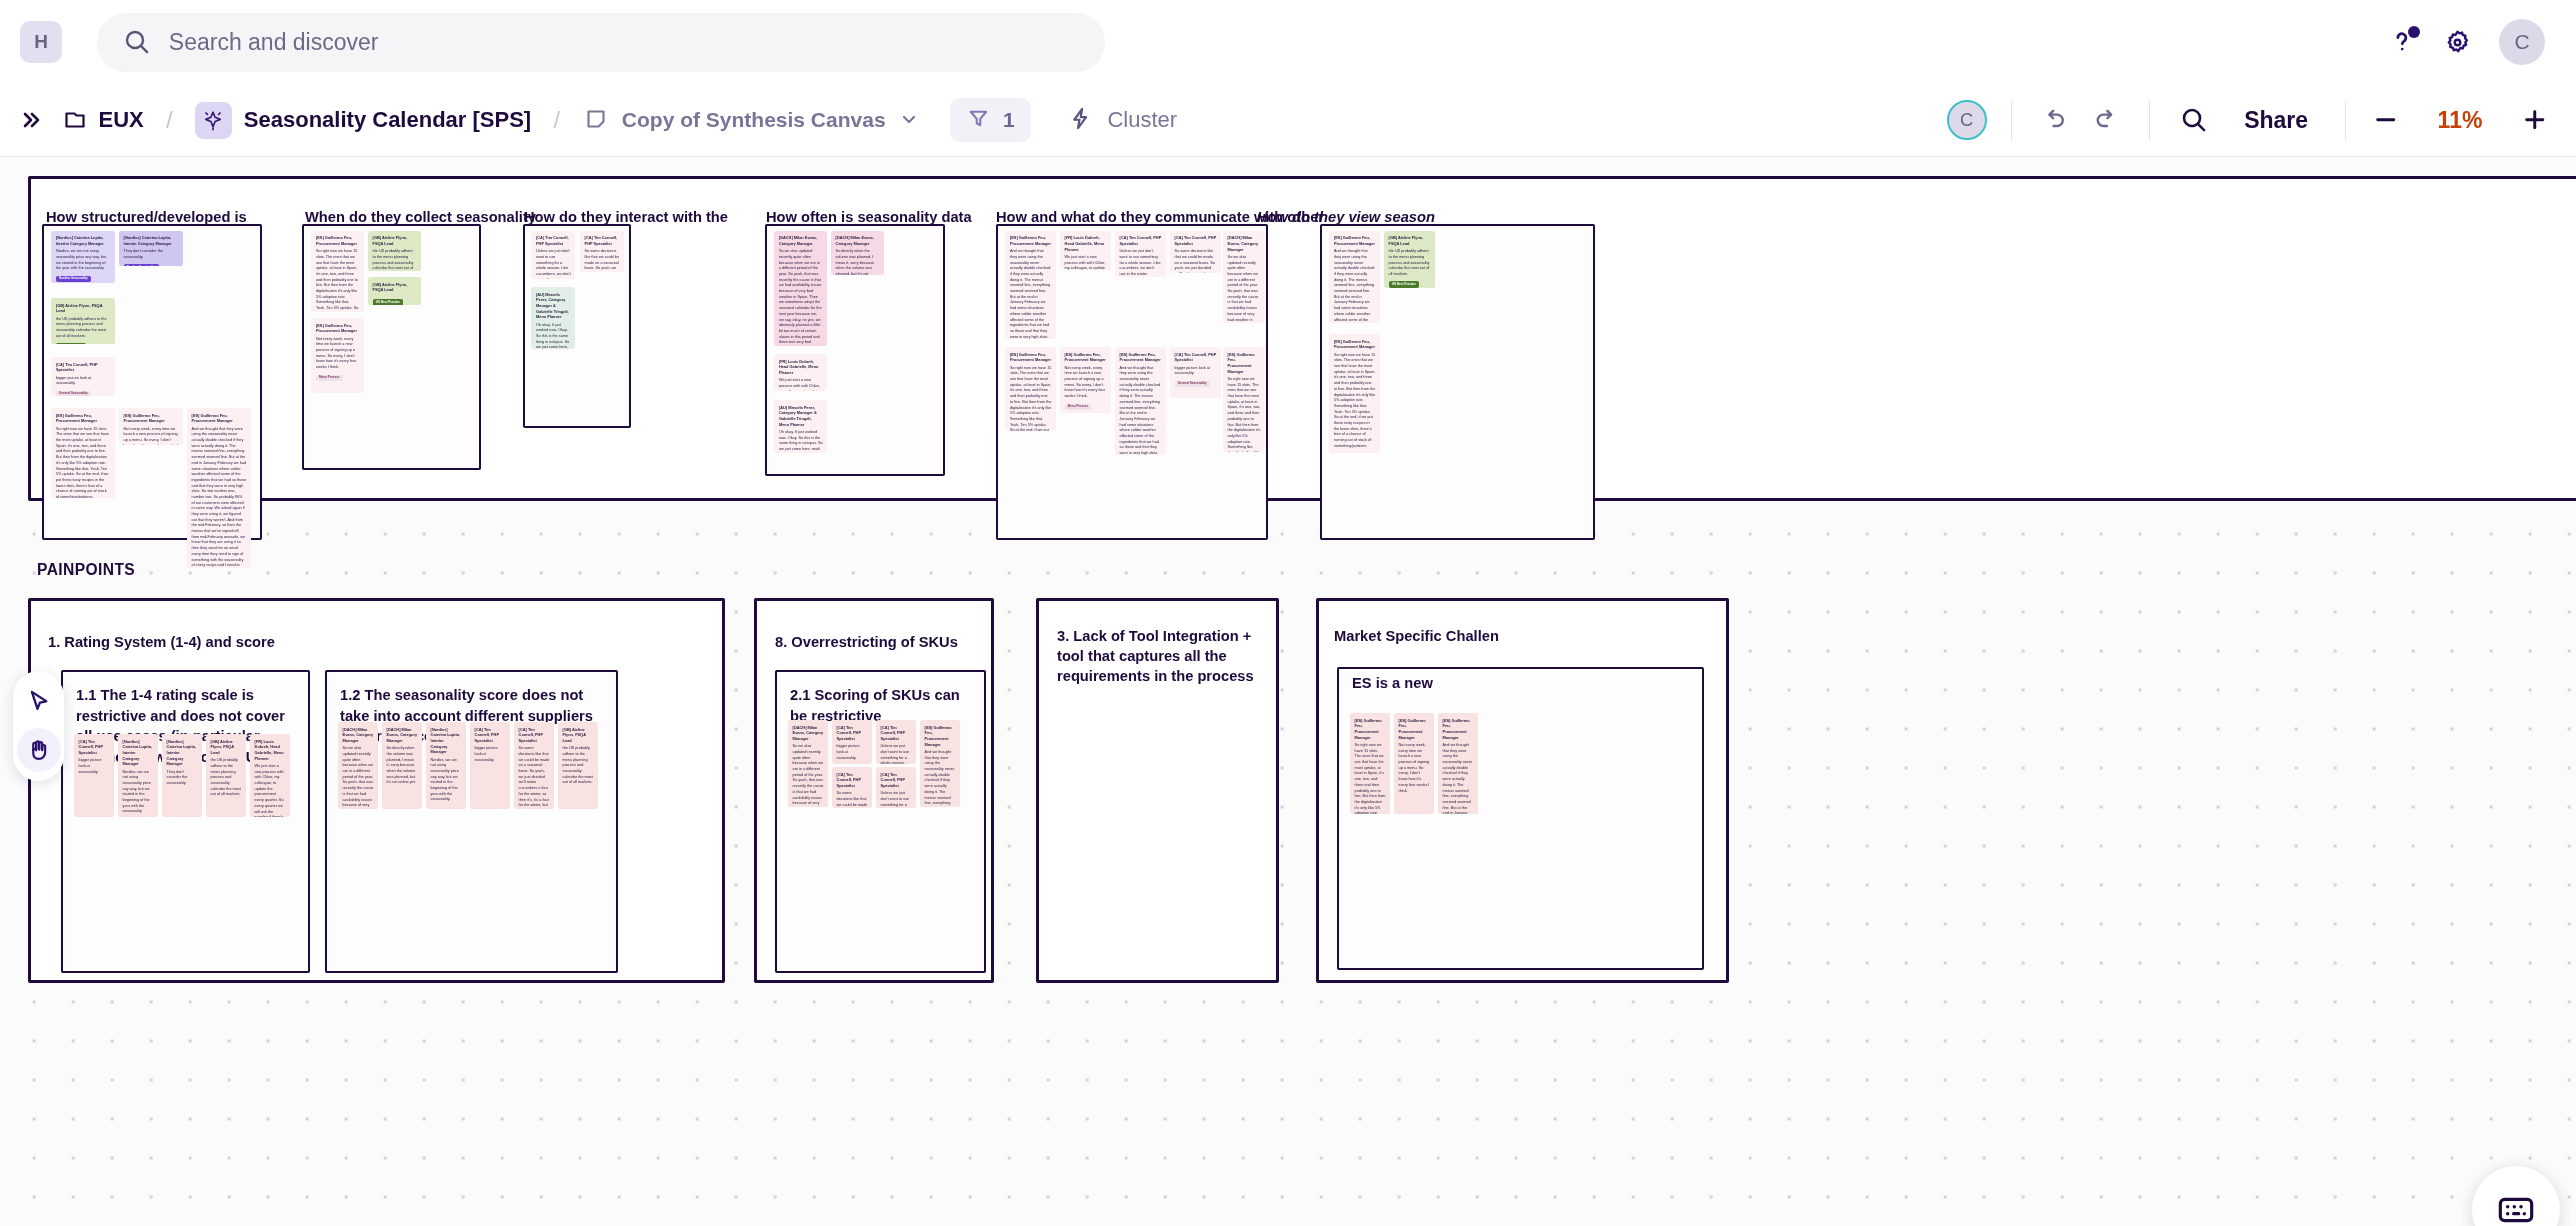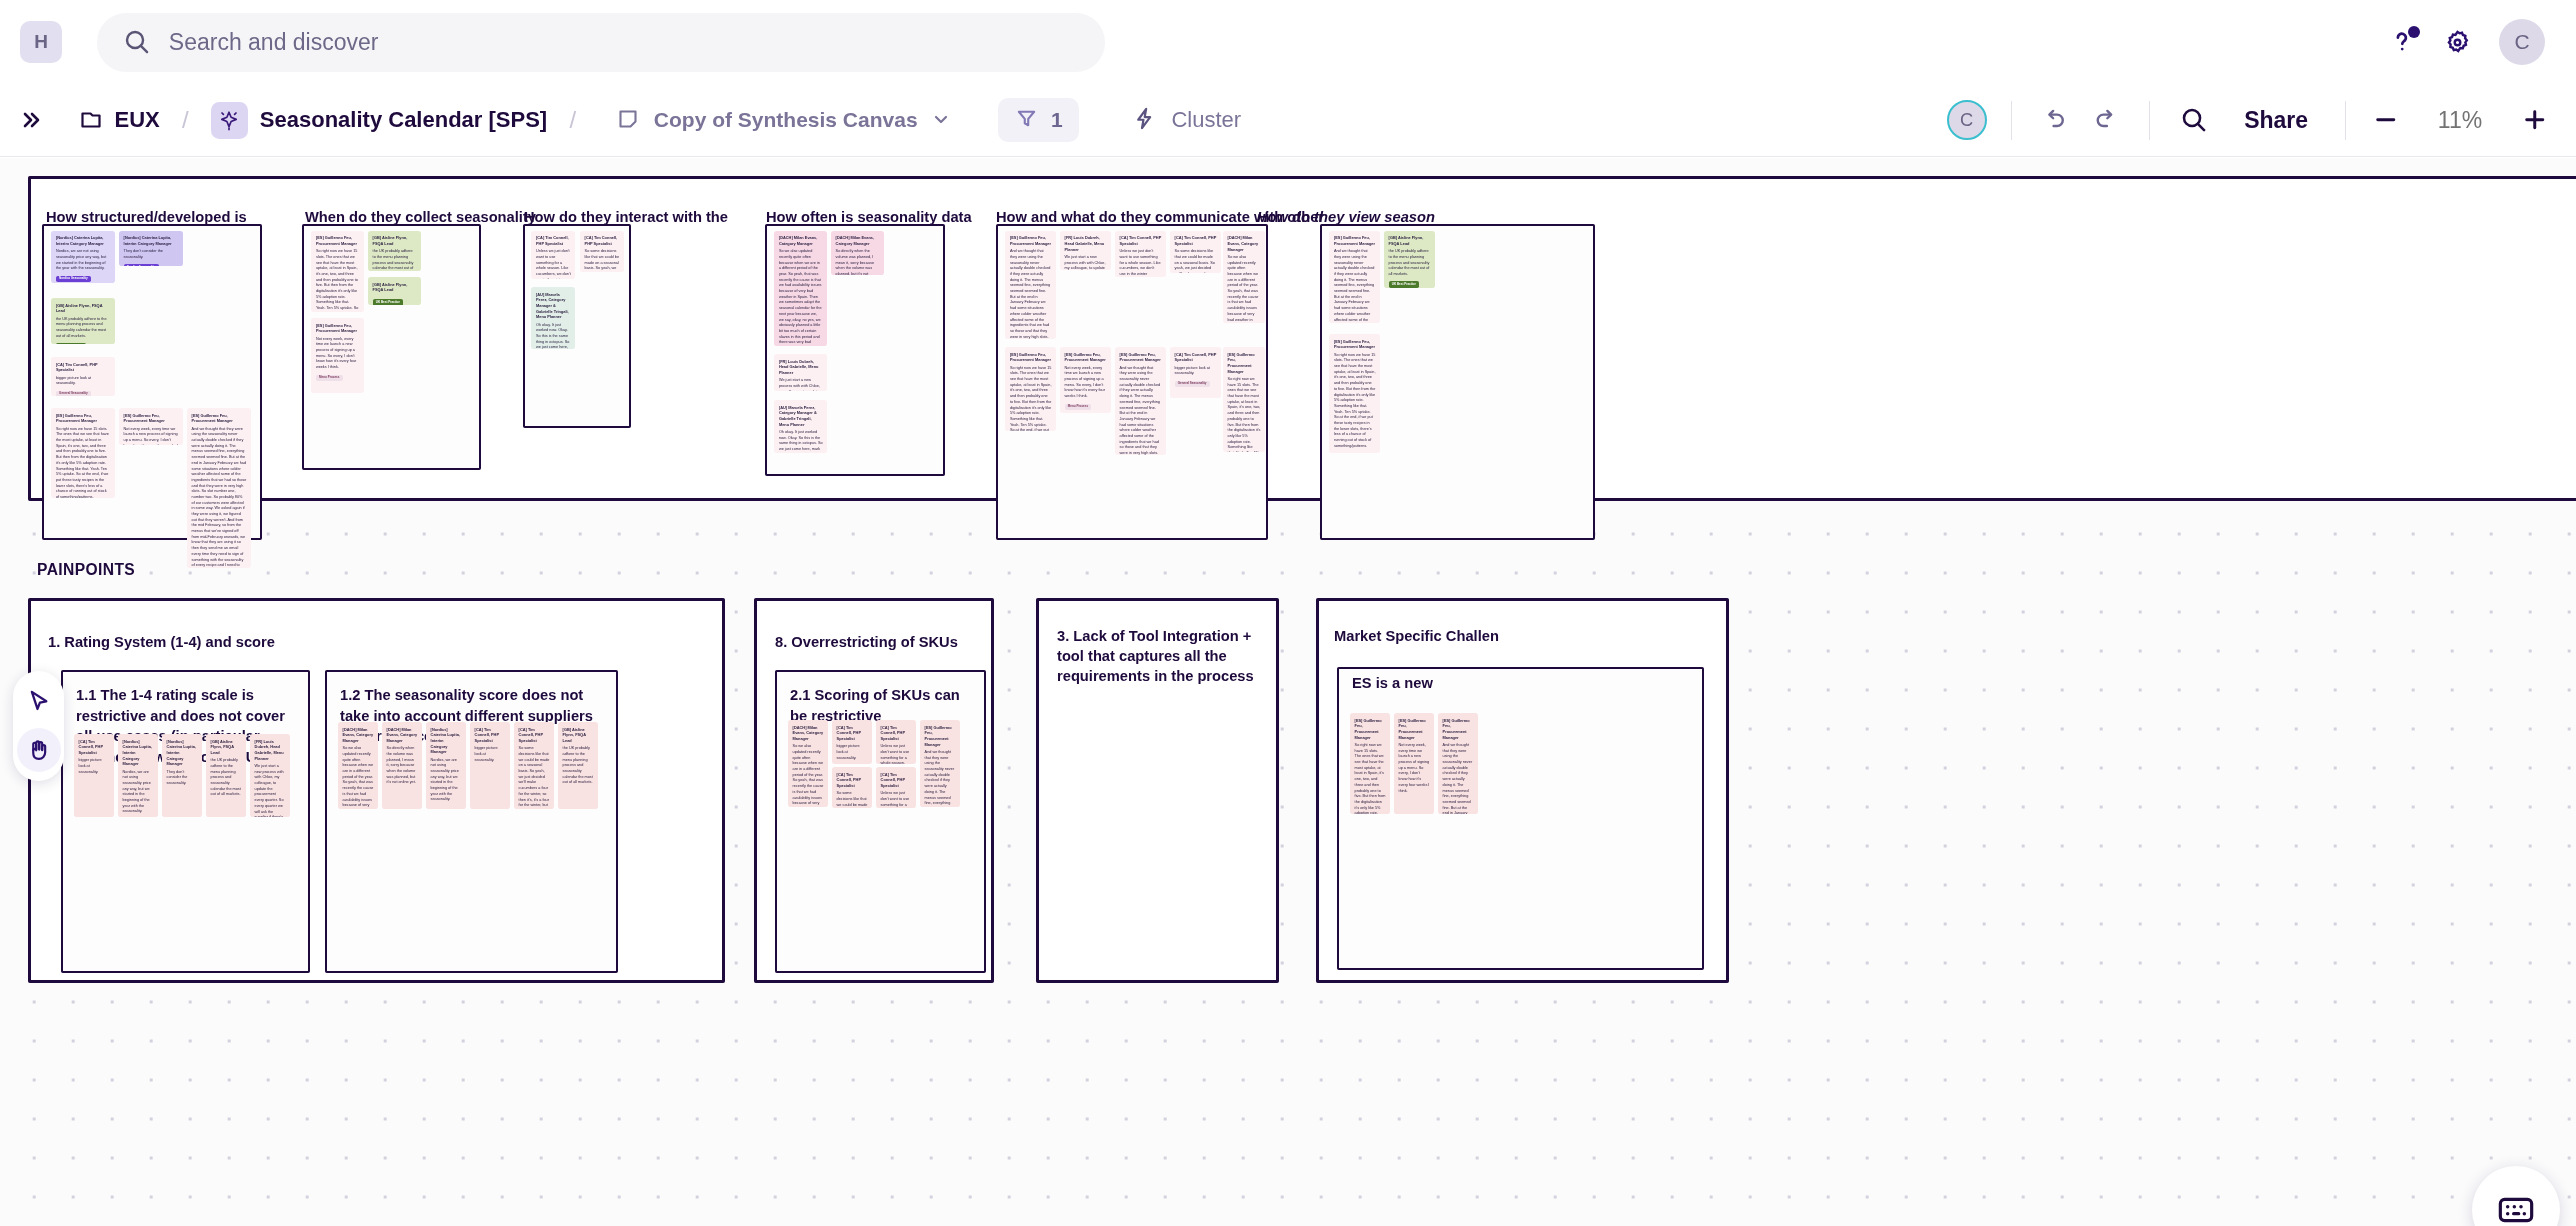--- a/index.html
+++ b/index.html
@@ -77,21 +77,21 @@
     position: relative; cursor: pointer;
   }
 
   
   .subbar {
     height: 73px;
     background: #ffffff;
     border-bottom: 0.9px solid #e8e6ee;
     display: flex; align-items: center;
     padding: 0 26px 0 11px;
-    gap: 16px;
+    gap: 0;
     position: relative; z-index: 30;
   }
   .bc { display: flex; align-items: center; gap: 0; }
   .expand-btn { padding: 5.5px 9.2px; cursor: pointer; display:flex; }
   .bc-item { display: flex; align-items: center; gap: 12px; padding: 3.7px 9.2px; cursor: pointer; }
   .bc-item .lbl { font-size: 22px; color: #1e0a3c; font-weight: 700; white-space: nowrap; }
   .bc-sep { color: #c9c5d6; font-size: 24px; margin: 0 13px; }
   .sparkle-box {
     width: 37px; height: 37px; border-radius: 8.3px;
     background: #ddd6f3;
@@ -116,21 +116,21 @@
   .presence-avatar {
     width: 40px; height: 40px; border-radius: 50%;
     background: #ddd9e8; border: 2.8px solid #3bbfcf;
     display: flex; align-items: center; justify-content: center;
     font-size: 18.3px; color: #6b6585; cursor: pointer;
   }
   .vdiv { width: 0.9px; height: 39px; background: #e2e0e9; margin: 0 24px; }
   .tool-ic { padding: 5.5px; cursor: pointer; display:flex; }
   .share-btn { font-size: 23px; color: #1e0a3c; font-weight: 600; padding: 7.3px 13px; cursor: pointer; white-space: nowrap; }
   .zoom-grp { display: flex; align-items: center; gap: 24px; }
-  .zoom-val { font-size: 23px; color: #737373; font-weight: 400; min-width: 70px; text-align: center; }
+  .zoom-val { font-size: 23px; color: #c2410c; font-weight: 700; min-width: 70px; text-align: center; }
   .zbtn { cursor: pointer; display:flex; align-items:center; justify-content:center; width:31px; height:31px; }
 
   
   .canvas {
     position: absolute;
     top: 158px; left: 0; right: 0; bottom: 0;
     background-color: #fbfbfc;
     background-image: radial-gradient(#d3d1de 1.5px, transparent 1.6px);
     background-size: 39px 39px;
     background-position: 14.7px 5.5px;

